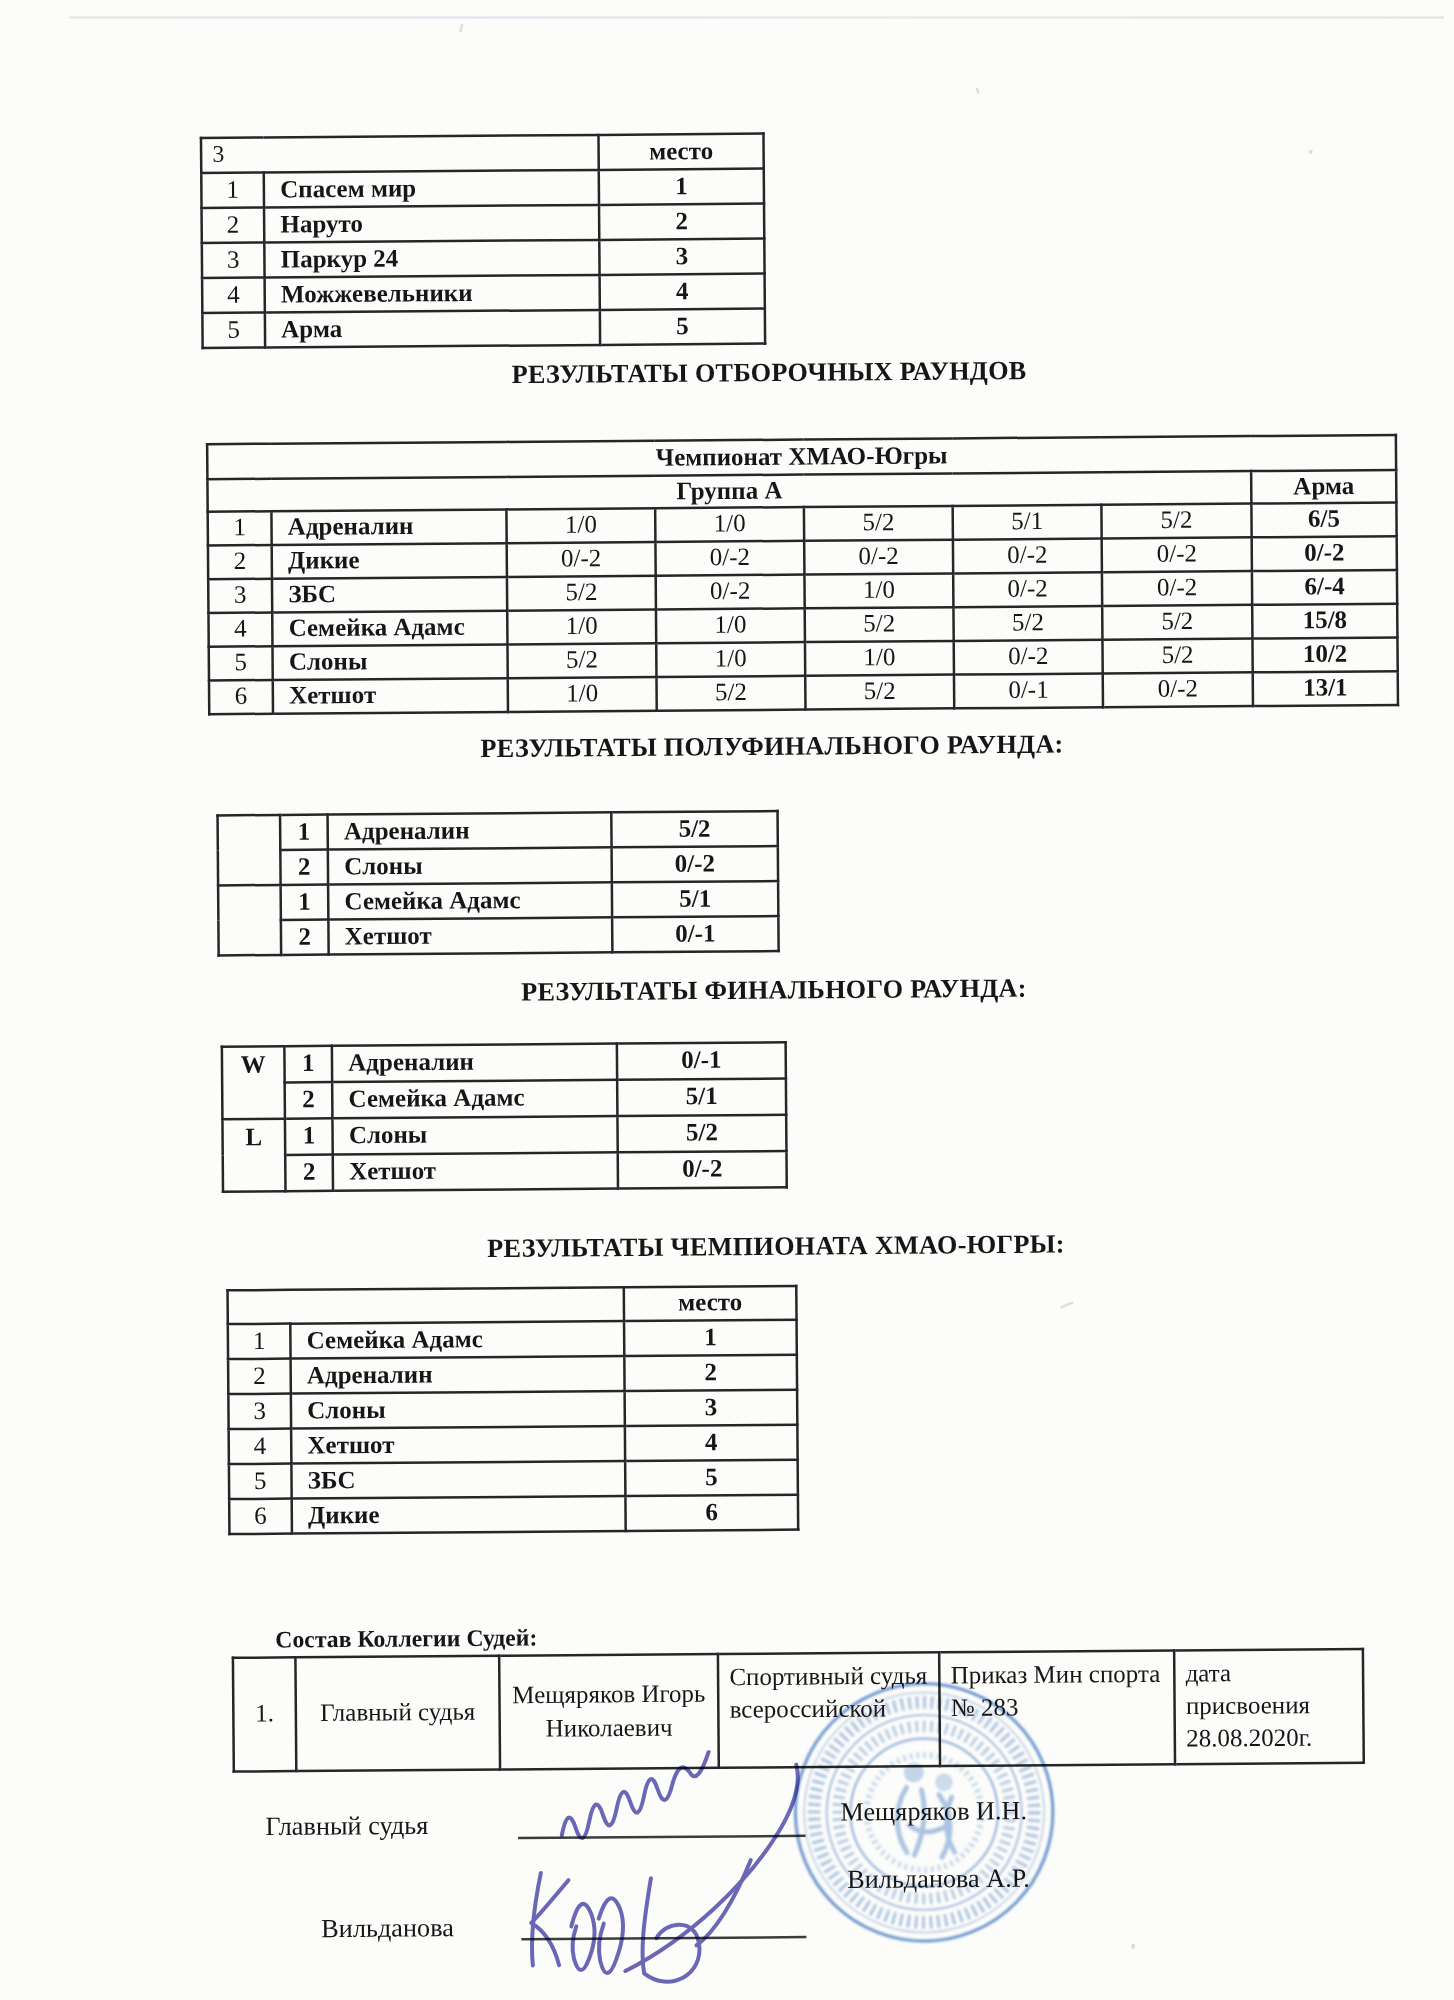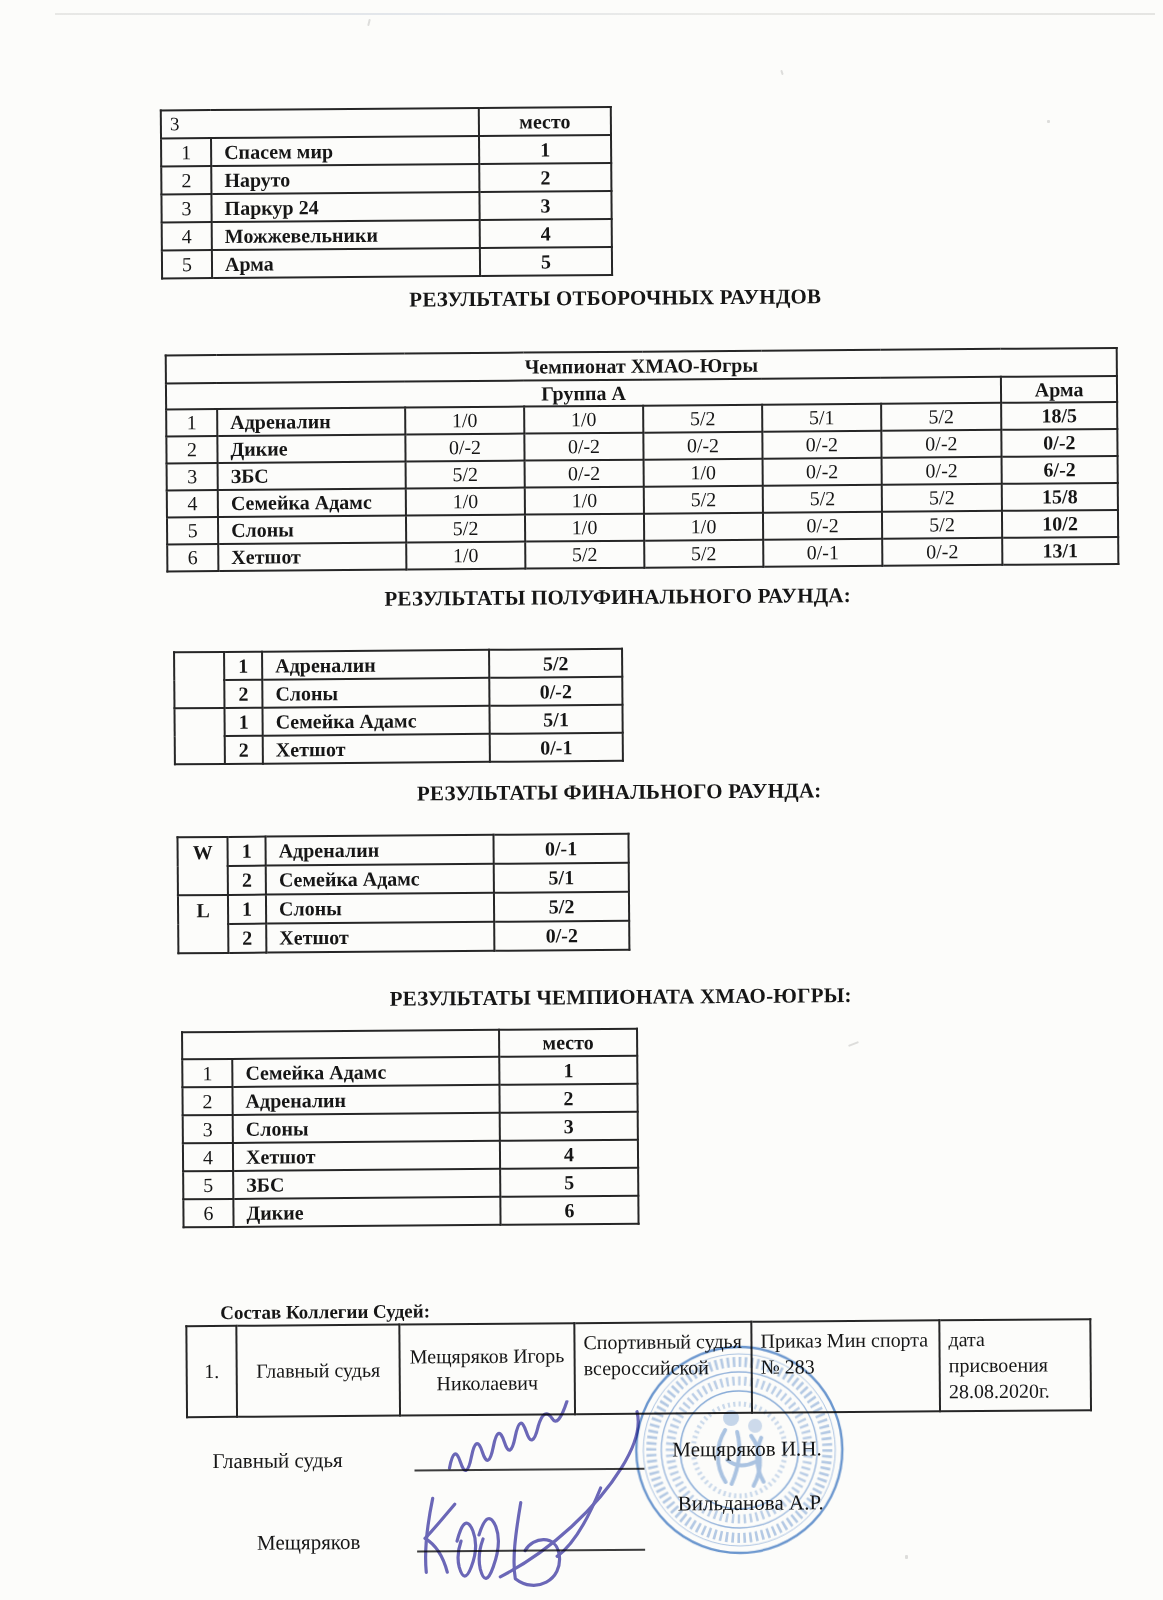--- a/index.html
+++ b/index.html
@@ -102,41 +102,41 @@
       <td class="b">Арма</td>
     </tr>
     <tr style="height:27px;">
       <td class="num">1</td>
       <td class="team">Адреналин</td>
       <td>1/0</td>
       <td>1/0</td>
       <td>5/2</td>
       <td>5/1</td>
       <td>5/2</td>
-      <td class="b">18/5</td>
+      <td class="b">6/5</td>
     </tr>
     <tr style="height:27px;">
       <td class="num">2</td>
       <td class="team">Дикие</td>
       <td>0/-2</td>
       <td>0/-2</td>
       <td>0/-2</td>
       <td>0/-2</td>
       <td>0/-2</td>
       <td class="b">0/-2</td>
     </tr>
     <tr style="height:27px;">
       <td class="num">3</td>
       <td class="team">ЗБС</td>
       <td>5/2</td>
       <td>0/-2</td>
       <td>1/0</td>
       <td>0/-2</td>
       <td>0/-2</td>
-      <td class="b">6/-2</td>
+      <td class="b">6/-4</td>
     </tr>
     <tr style="height:27px;">
       <td class="num">4</td>
       <td class="team">Семейка Адамс</td>
       <td>1/0</td>
       <td>1/0</td>
       <td>5/2</td>
       <td>5/2</td>
       <td>5/2</td>
       <td class="b">15/8</td>
@@ -300,21 +300,21 @@
       <td class="jtop">Приказ Мин спорта № 283</td>
       <td class="jtop">дата присвоения 28.08.2020г.</td>
     </tr>
   </tbody>
     </table>
 
   <div class="label" style="left:208px;top:1446px;">Главный судья</div>
   <div class="sigline" style="left:410px;top:1468px;width:230px;"></div>
   <div class="label" style="left:668px;top:1438px;">Мещяряков И.Н.</div>
 
-  <div class="label" style="left:252px;top:1528px;">Мещяряков</div>
+  <div class="label" style="left:252px;top:1528px;">Вильданова</div>
   <div class="sigline" style="left:412px;top:1549px;width:228px;"></div>
   <div class="label" style="left:673px;top:1492px;">Вильданова А.Р.</div>
 
   <div class="stamp-layer" style="left:627px;top:1343px;width:216px;height:216px;opacity:.82;">
     <svg width="216" height="216" viewBox="0 0 216 216">
       <defs>
           <filter id="soft">
             <feGaussianBlur stdDeviation="0.7"></feGaussianBlur>
           </filter>
         </defs>

